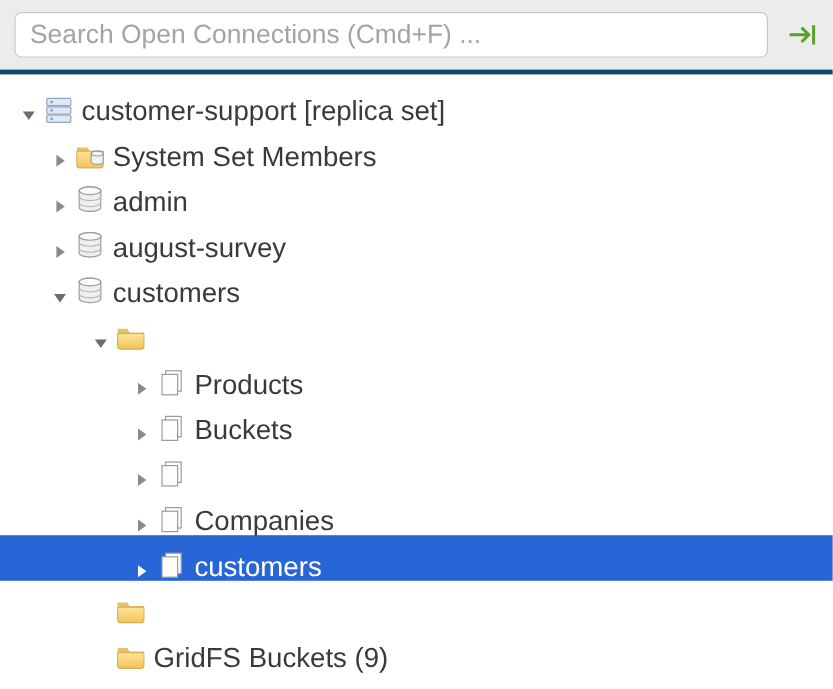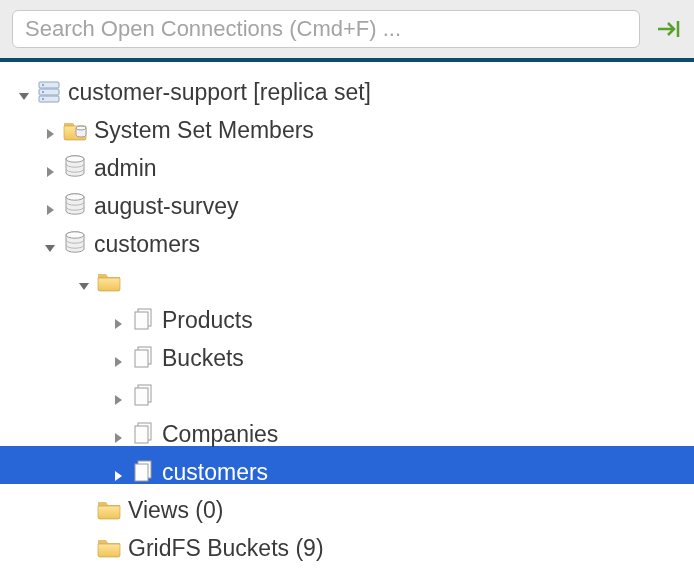--- a/index.html
+++ b/index.html
@@ -297,21 +297,20 @@
   </div>
 
   <div class="row">
     <span class="indent" style="width:96px"></span>
     <span class="icon">
       <svg width="26" height="24" viewBox="0 0 26 24">
         <path class="folder-back" d="M2 5 h8 l2 3 h12 v12 a2 2 0 0 1 -2 2 H4 a2 2 0 0 1 -2 -2 Z"></path>
         <path class="folder-front" d="M2 9 h22 v11 a2 2 0 0 1 -2 2 H4 a2 2 0 0 1 -2 -2 Z"></path>
       </svg>
     </span>
-    <span class="label">Views (0)</span>
   </div>
 
   <div class="row">
     <span class="indent" style="width:96px"></span>
     <span class="icon">
       <svg width="26" height="24" viewBox="0 0 26 24">
         <path class="folder-back" d="M2 5 h8 l2 3 h12 v12 a2 2 0 0 1 -2 2 H4 a2 2 0 0 1 -2 -2 Z"></path>
         <path class="folder-front" d="M2 9 h22 v11 a2 2 0 0 1 -2 2 H4 a2 2 0 0 1 -2 -2 Z"></path>
       </svg>
     </span>

